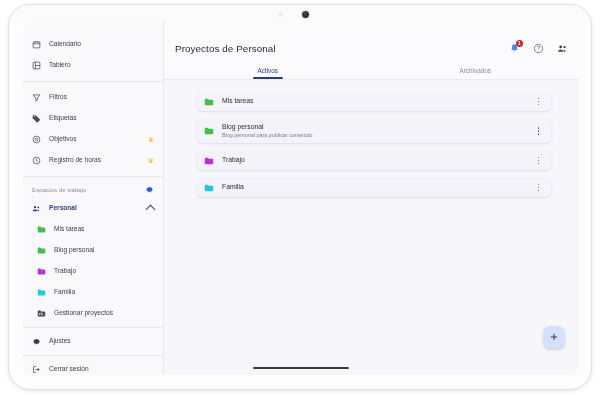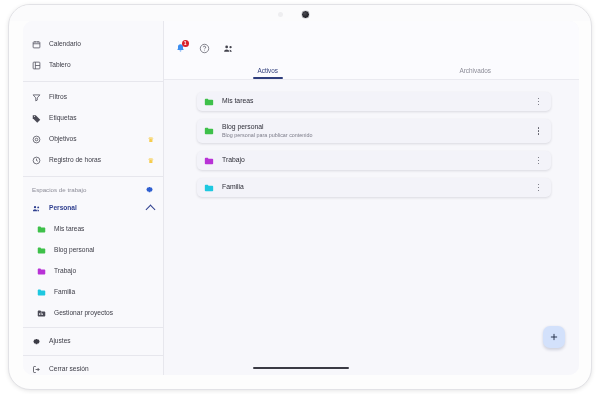--- a/index.html
+++ b/index.html
@@ -404,20 +404,21 @@
           </svg>
         </span>
         <span class="label">Cerrar sesión</span>
       </div>
     </div>
 
     <div class="main">
 
       <div class="appbar">
         <div class="appbar-row">
+          <div class="page-title">Proyectos de Personal</div>
           <div class="appbar-actions">
             <span class="act-icon">
               <svg viewBox="0 0 24 24" fill="#3c8ef0">
                 <path d="M12 2.5a5.5 5.5 0 00-5.5 5.5v4L5 15h14l-1.5-3v-4A5.5 5.5 0 0012 2.5z"></path>
                 <path d="M10 16.5h4a2 2 0 01-4 0z"></path>
               </svg>
               <span class="badge">1</span>
             </span>
             <span class="act-icon">
               <svg viewBox="0 0 24 24" fill="none" stroke="#6b6b76" stroke-width="1.8">

